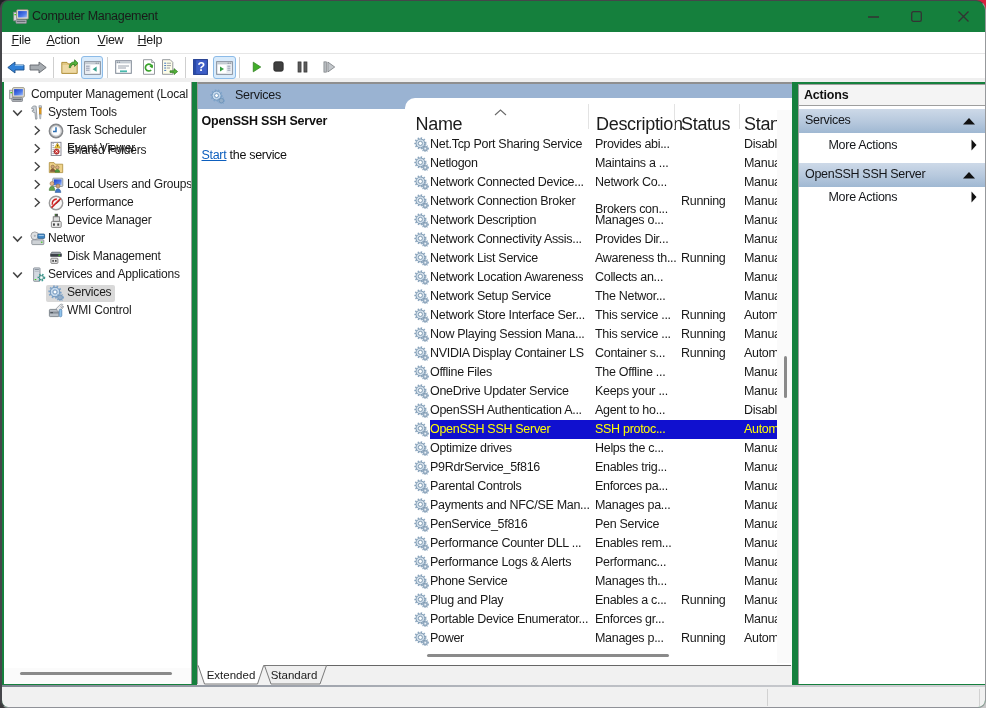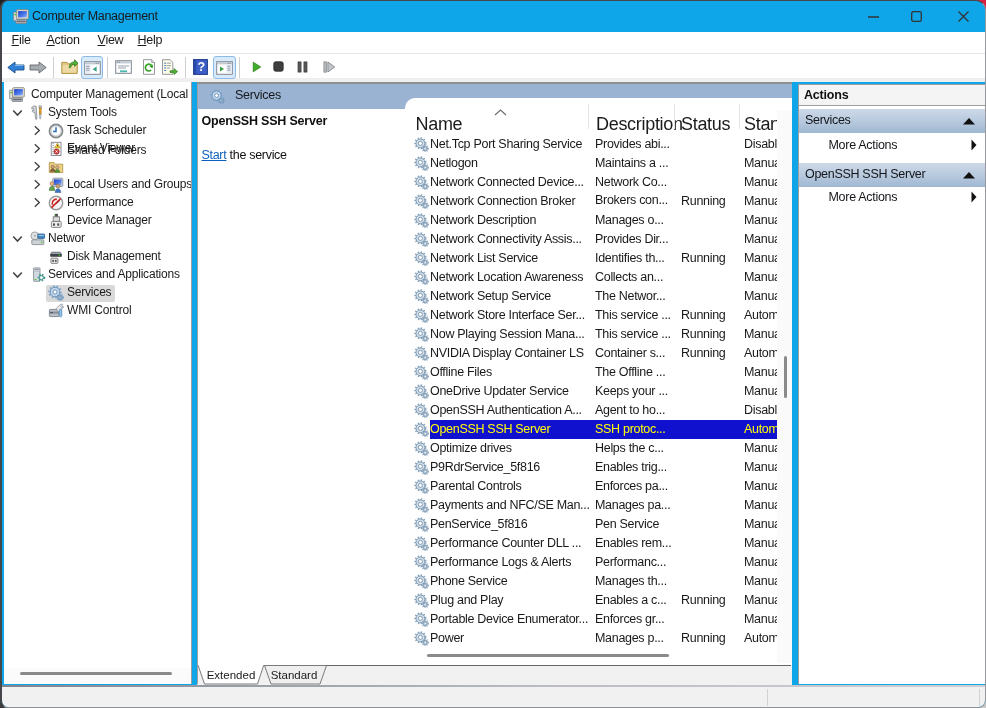--- a/index.html
+++ b/index.html
@@ -196,21 +196,21 @@
 
 <div class="abs" style="left:0;top:0;width:12px;height:12px;background:#1f2125"></div>
 <div class="abs" style="left:970px;top:0;width:16px;height:14px;background:#d81f3d"></div>
 <div class="abs" style="left:843px;top:0;width:20px;height:3px;background:#cf2b33"></div>
 <div class="abs" style="left:884px;top:0;width:16px;height:3px;background:#6f9f3c"></div>
 <div class="abs" style="left:925px;top:0;width:14px;height:3px;background:#4a4b4d"></div>
 <div class="abs" style="left:0;top:688px;width:3px;height:14px;background:#d8921f"></div>
 <div class="abs" style="left:0;top:700px;width:9px;height:8px;background:#3a3a3c"></div>
 <div class="abs" style="left:978px;top:700px;width:8px;height:8px;background:#c9c9c9"></div>
 
-<div class="abs" id="win" style="left:0;top:0;width:986px;height:708px;border-radius:8px 10px 8px 8px;background:#0ea5e9;overflow:hidden;border:1px solid;border-color:#45464a #97999c #909298 #45464a;border-left-width:2px">
+<div class="abs" id="win" style="left:0;top:0;width:986px;height:708px;border-radius:8px 10px 8px 8px;background:#15803d;overflow:hidden;border:1px solid;border-color:#45464a #97999c #909298 #45464a;border-left-width:2px">
 
  <svg class="abs" style="left:11px;top:8px" width="16" height="16">
       <use href="#comp"></use>
     </svg>
  <div class="abs" style="left:30px;top:7.5px;font-size:12.5px;letter-spacing:-0.3px;color:#1a1a1a">Computer Management</div>
  <svg class="abs" style="left:866px;top:15px" width="11" height="2">
       <path d="M0 1 L11 1" stroke="#333" stroke-width="1.3"></path>
     </svg>
  <svg class="abs" style="left:909px;top:10px" width="11" height="11">
       <rect x="0.7" y="0.7" width="9.6" height="9.6" rx="1.6" fill="none" stroke="#333" stroke-width="1.3"></rect>
@@ -396,40 +396,40 @@
 <svg class="abs" style="left:9px;top:76.5px" width="15" height="15" viewBox="0 0 16 16">
           <use href="#gear"></use>
         </svg>
 <div class="abs lr " style="left:25px;top:77.0px;width:160px">Network Connected Device...</div>
 <div class="abs lr " style="left:190px;top:77.0px;width:82px">Network Co...</div>
 <div class="abs lr " style="left:339px;top:77.0px;width:34px">Manual</div>
 <svg class="abs" style="left:9px;top:95.5px" width="15" height="15" viewBox="0 0 16 16">
           <use href="#gear"></use>
         </svg>
 <div class="abs lr " style="left:25px;top:96.0px;width:160px">Network Connection Broker</div>
-<div class="abs lr " style="left:190px;top:95px;width:82px">Brokers con...</div>
+<div class="abs lr " style="left:190px;top:104px;width:82px">Brokers con...</div>
 <div class="abs lr " style="left:276px;top:96.0px;width:58px">Running</div>
 <div class="abs lr " style="left:339px;top:96.0px;width:34px">Manual</div>
 <svg class="abs" style="left:9px;top:114.5px" width="15" height="15" viewBox="0 0 16 16">
           <use href="#gear"></use>
         </svg>
 <div class="abs lr " style="left:25px;top:115.0px;width:160px">Network Description</div>
 <div class="abs lr " style="left:190px;top:115.0px;width:82px">Manages o...</div>
 <div class="abs lr " style="left:339px;top:115.0px;width:34px">Manual</div>
 <svg class="abs" style="left:9px;top:133.5px" width="15" height="15" viewBox="0 0 16 16">
           <use href="#gear"></use>
         </svg>
 <div class="abs lr " style="left:25px;top:134.0px;width:160px">Network Connectivity Assis...</div>
 <div class="abs lr " style="left:190px;top:134.0px;width:82px">Provides Dir...</div>
 <div class="abs lr " style="left:339px;top:134.0px;width:34px">Manual</div>
 <svg class="abs" style="left:9px;top:152.5px" width="15" height="15" viewBox="0 0 16 16">
           <use href="#gear"></use>
         </svg>
 <div class="abs lr " style="left:25px;top:153.0px;width:160px">Network List Service</div>
-<div class="abs lr " style="left:190px;top:153.0px;width:82px">Identifies th...</div>
+<div class="abs lr " style="left:190px;top:153.0px;width:82px">Awareness th...</div>
 <div class="abs lr " style="left:276px;top:153.0px;width:58px">Running</div>
 <div class="abs lr " style="left:339px;top:153.0px;width:34px">Manual</div>
 <svg class="abs" style="left:9px;top:171.5px" width="15" height="15" viewBox="0 0 16 16">
           <use href="#gear"></use>
         </svg>
 <div class="abs lr " style="left:25px;top:172.0px;width:160px">Network Location Awareness</div>
 <div class="abs lr " style="left:190px;top:172.0px;width:82px">Collects an...</div>
 <div class="abs lr " style="left:339px;top:172.0px;width:34px">Manual</div>
 <svg class="abs" style="left:9px;top:190.5px" width="15" height="15" viewBox="0 0 16 16">
           <use href="#gear"></use>

